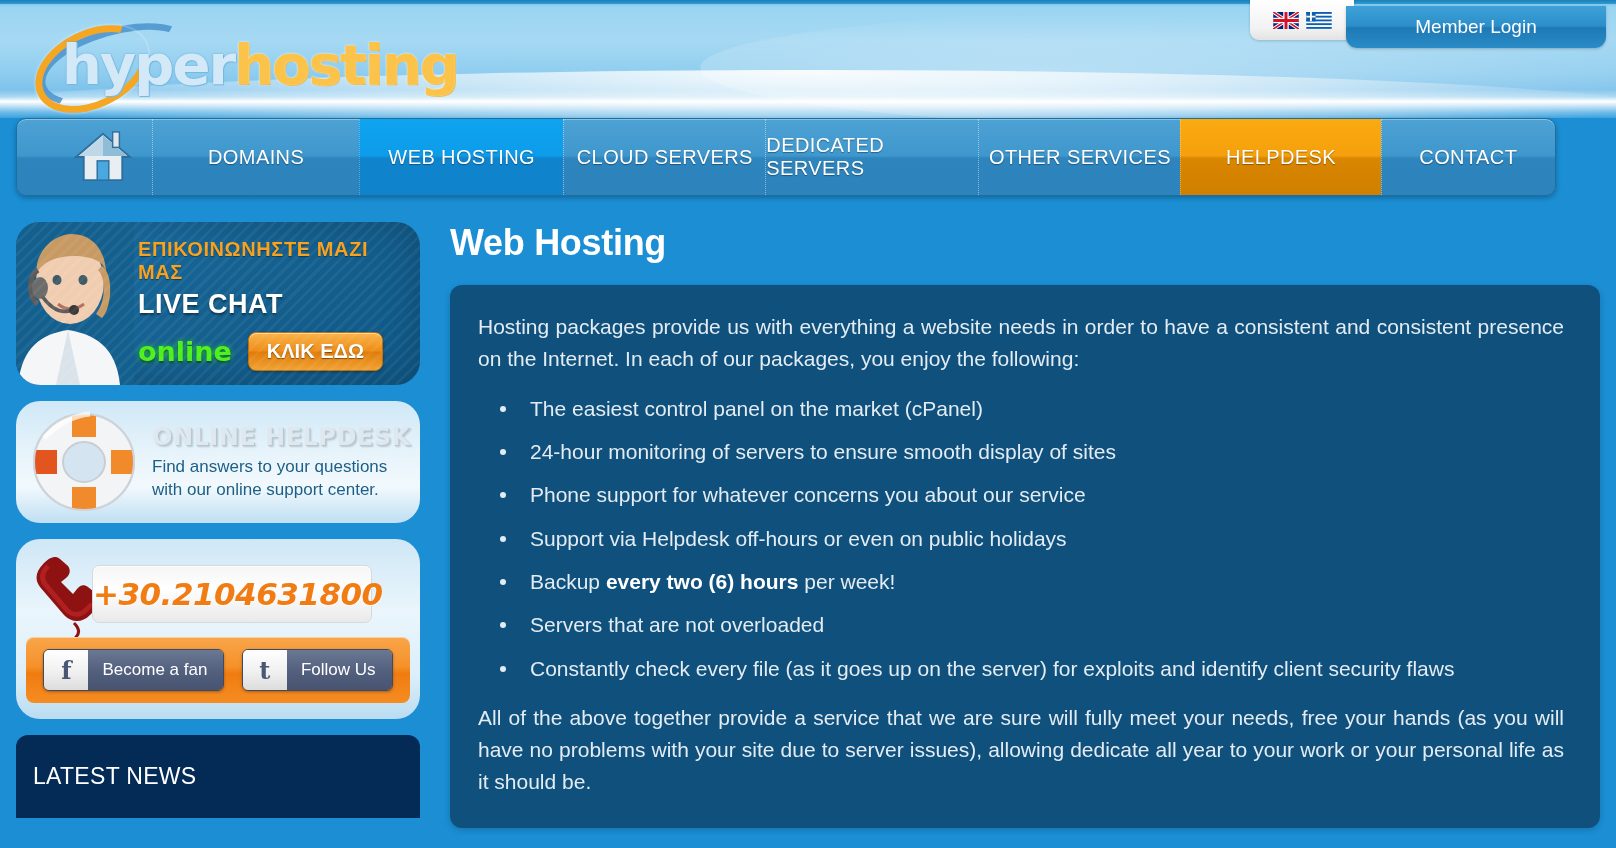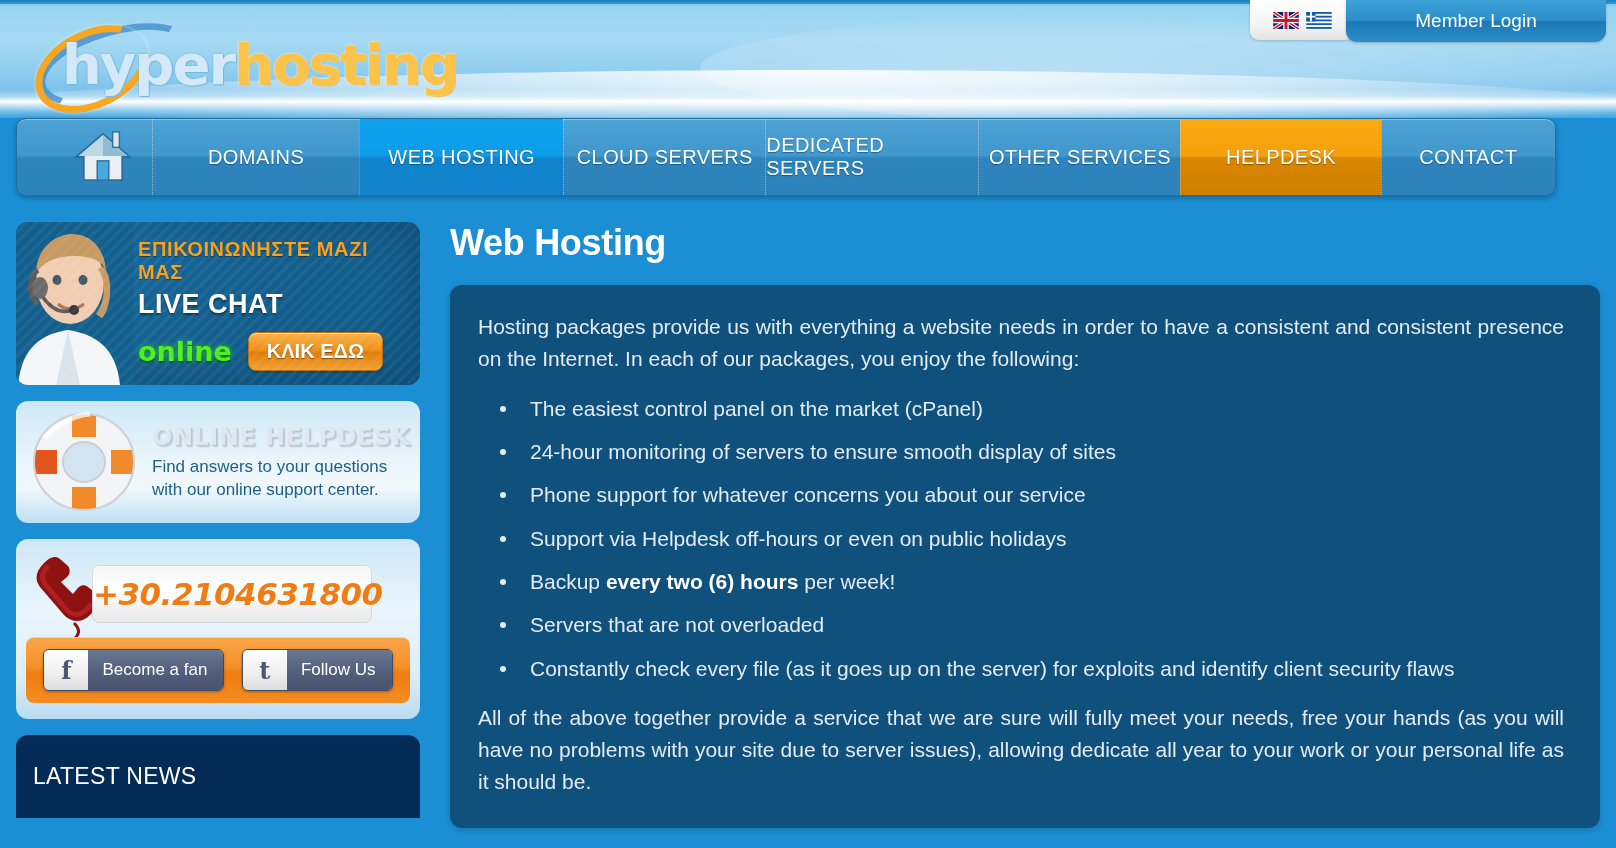--- a/index.html
+++ b/index.html
@@ -113,21 +113,21 @@
     border-bottom-left-radius: 9px;
     border-bottom-right-radius: 9px;
     display: flex; align-items: center; justify-content: center;
     gap: 7px;
     box-shadow: 0 1px 3px rgba(0,0,0,.18);
   }
   .flag { width: 26px; height: 17px; display:block; }
 
   #member-login {
     position: absolute;
-    right: 10px; top: 0;
+    right: 10px; top: 6px;
     width: 260px; height: 42px;
     background: linear-gradient(to bottom,#3ea2d8 0%,#2b8ec9 48%,#1d79b5 52%,#2a8cc6 100%);
     border-bottom-left-radius: 11px;
     border-bottom-right-radius: 11px;
     display: flex; align-items: center; justify-content: center;
     color: #fff;
     font-size: 19px;
     box-shadow: 0 1px 3px rgba(0,0,0,.22);
     cursor: pointer;
   }
@@ -171,21 +171,21 @@
   #house-icon { width: 64px; height: 54px; display:block; }
 
   
   #sidebar {
     position: absolute;
     left: 16px; top: 222px;
     width: 404px;
   }
   .side-box {
     width: 404px;
-    border-radius: 12px;
+    border-radius: 24px;
     overflow: hidden;
     margin-bottom: 16px;
     position: relative;
   }
 
   
   #livechat {
     height: 163px;
     background: linear-gradient(135deg,#1a6fa8 0%,#14608f 50%,#0f5887 100%);
     box-shadow: inset 0 0 40px rgba(0,0,0,.18);

